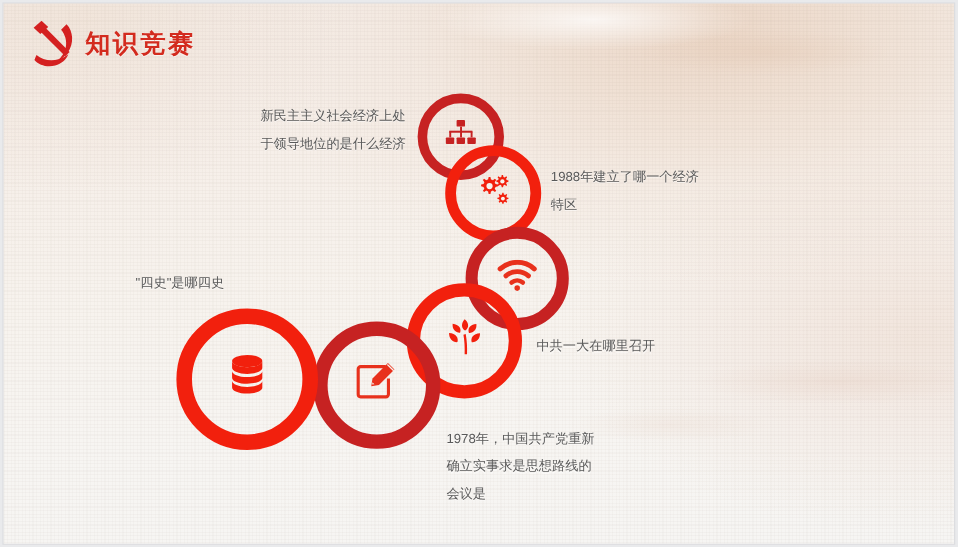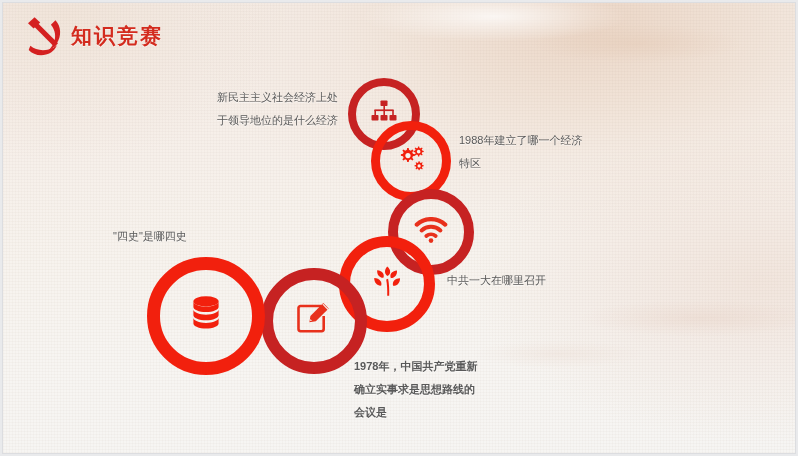--- a/index.html
+++ b/index.html
@@ -227,25 +227,25 @@
           </g>
         </svg>
       </span>
     </div>
 
   </div>
 
   <div class="label r" style="left:120px;top:83px;width:215px;">新民主主义社会经济上处
 于领导地位的是什么经济</div>
 
-  <div class="label l" style="left:456px;top:126px;width:230px;">1988年建立了哪一个经济
+  <div class="label l" style="left:456px;top:134px;width:230px;">1988年建立了哪一个经济
 特区</div>
 
 
-  <div class="label l" style="left:444px;top:266px;width:230px;">中共一大在哪里召开</div>
-
-  <div class="label l" style="left:351px;top:352px;width:240px;font-weight:bold;">1978年，中国共产党重新
+  <div class="label l" style="left:444px;top:275px;width:230px;">中共一大在哪里召开</div>
+
+  <div class="label l" style="left:369px;top:352px;width:240px;">1978年，中国共产党重新
 确立实事求是思想路线的
 会议是</div>
 
   <div class="label l" style="left:110px;top:222px;width:200px;">"四史"是哪四史</div>
 
 </div>
 
 </body></html>

